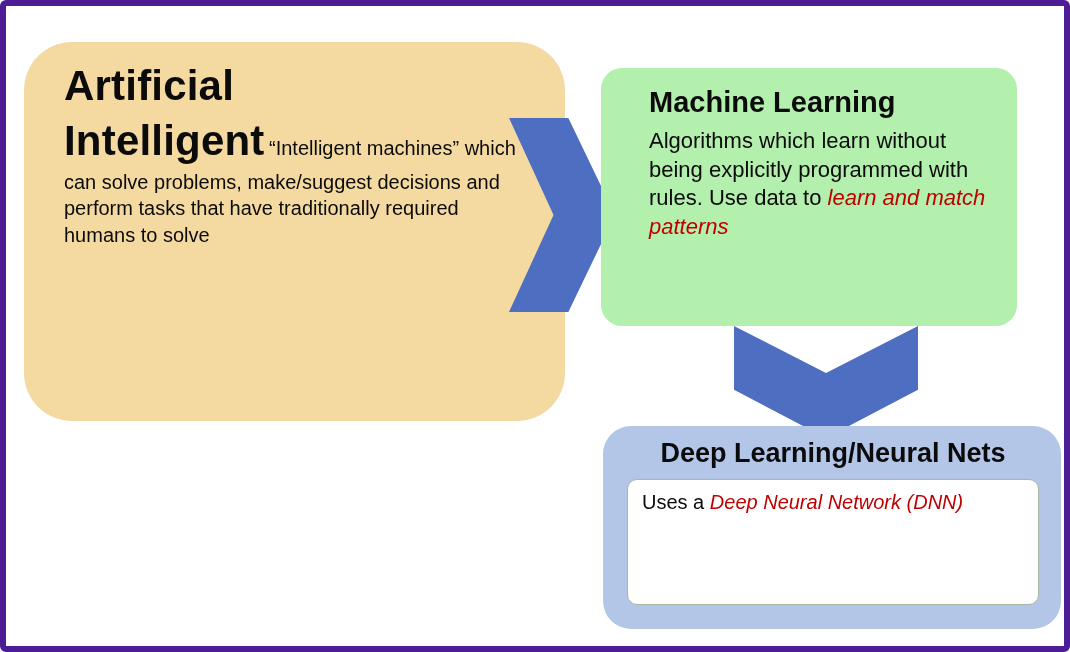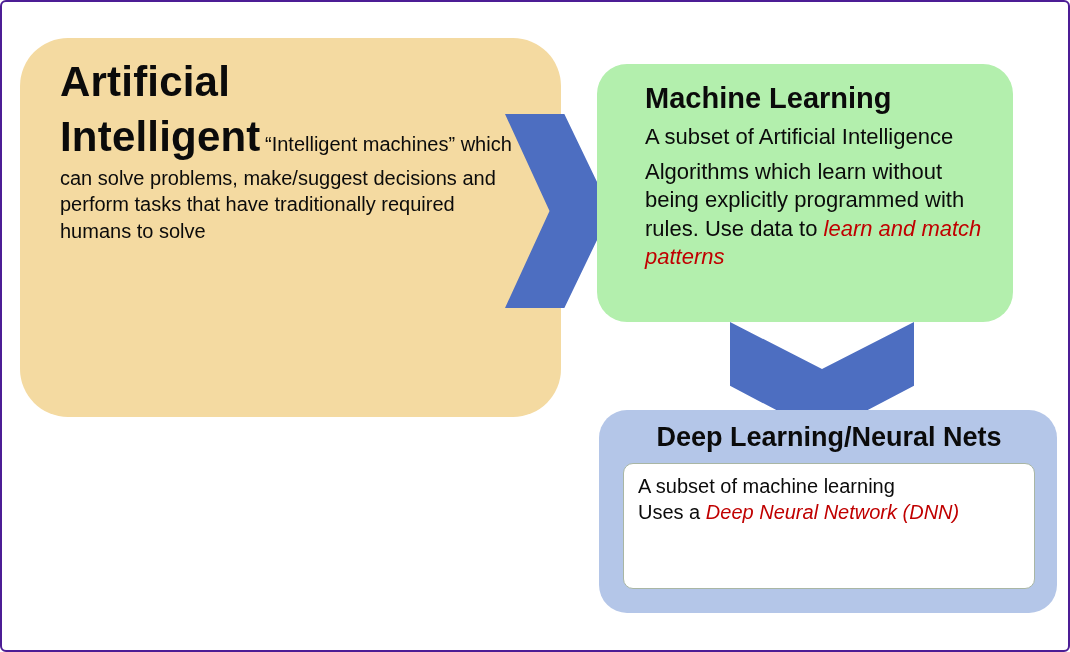--- a/index.html
+++ b/index.html
@@ -6,21 +6,21 @@
   html, body { background: #ffffff; }
   body {
     font-family: "Liberation Sans", sans-serif;
     color: #0b0b0b;
   }
   .canvas {
     position: relative;
     width: 1070px;
     height: 652px;
     background: #ffffff;
-    border: 2px solid #4c1d95;
+    border: 6px solid #4c1d95;
     border-radius: 6px;
     overflow: hidden;
   }
   .box { position: absolute; }
 
   
   .ai-box {
     left: 18px; top: 36px;
     width: 541px; height: 379px;
     background: #F4DAA1;
@@ -54,21 +54,21 @@
     width: 184px; height: 112px;
     clip-path: polygon(0% 0%, 50% 42%, 100% 0%, 100% 57%, 50% 100%, 0% 57%);
     z-index: 2;
   }
 
   
   .ml-box {
     left: 595px; top: 62px;
     width: 416px; height: 258px;
     background: #B3EFAD;
-    border-radius: 30px;
+    border-radius: 21px;
     padding: 18px 30px 16px 48px;
     z-index: 3;
   }
   .ml-title {
     font-size: 29px;
     font-weight: 700;
     color: #0b0b0b;
     margin-bottom: 8px;
   }
   .ml-subtitle {
@@ -81,21 +81,21 @@
     line-height: 1.3;
   }
   .red-italic {
     color: #C00000;
     font-style: italic;
   }
   .plain-italic { font-style: italic; }
 
   
   .dl-box {
-    left: 597px; top: 408px;
+    left: 597px; top: 420px;
     width: 458px; height: 203px;
     background: #B4C6E8;
     border-radius: 28px;
     padding: 12px 22px 14px 24px;
     z-index: 3;
   }
   .dl-title {
     font-size: 27px;
     font-weight: 700;
     text-align: center;
@@ -125,27 +125,25 @@
       <span class="ai-title">Artificial</span><br>
       <span class="ai-title">Intelligent</span>
       <span class="ai-body">“Intelligent machines” which can solve problems, make/suggest decisions and perform tasks that have traditionally required humans to solve</span>
     </p>
   </div>
 
   <div class="arrow arrow-right"></div>
 
   <div class="box ml-box">
     <h2 class="ml-title">Machine Learning</h2>
-    <p class="ml-subtitle">A subset of Artificial Intelligence</p>
     <p class="ml-body"><span>Algorithms which learn without being explicitly programmed with rules. Use data to </span><span class="red-italic">learn and match patterns</span></p>
   </div>
 
   <div class="arrow arrow-down"></div>
 
   <div class="box dl-box">
     <h2 class="dl-title">Deep Learning/Neural Nets</h2>
     <div class="dl-inner">
-      <p>A subset of machine learning</p>
       <p><span>Uses a </span><span class="red-italic">Deep Neural Network (DNN)</span></p>
     </div>
   </div>
 
 </div>
 
 </body></html>

